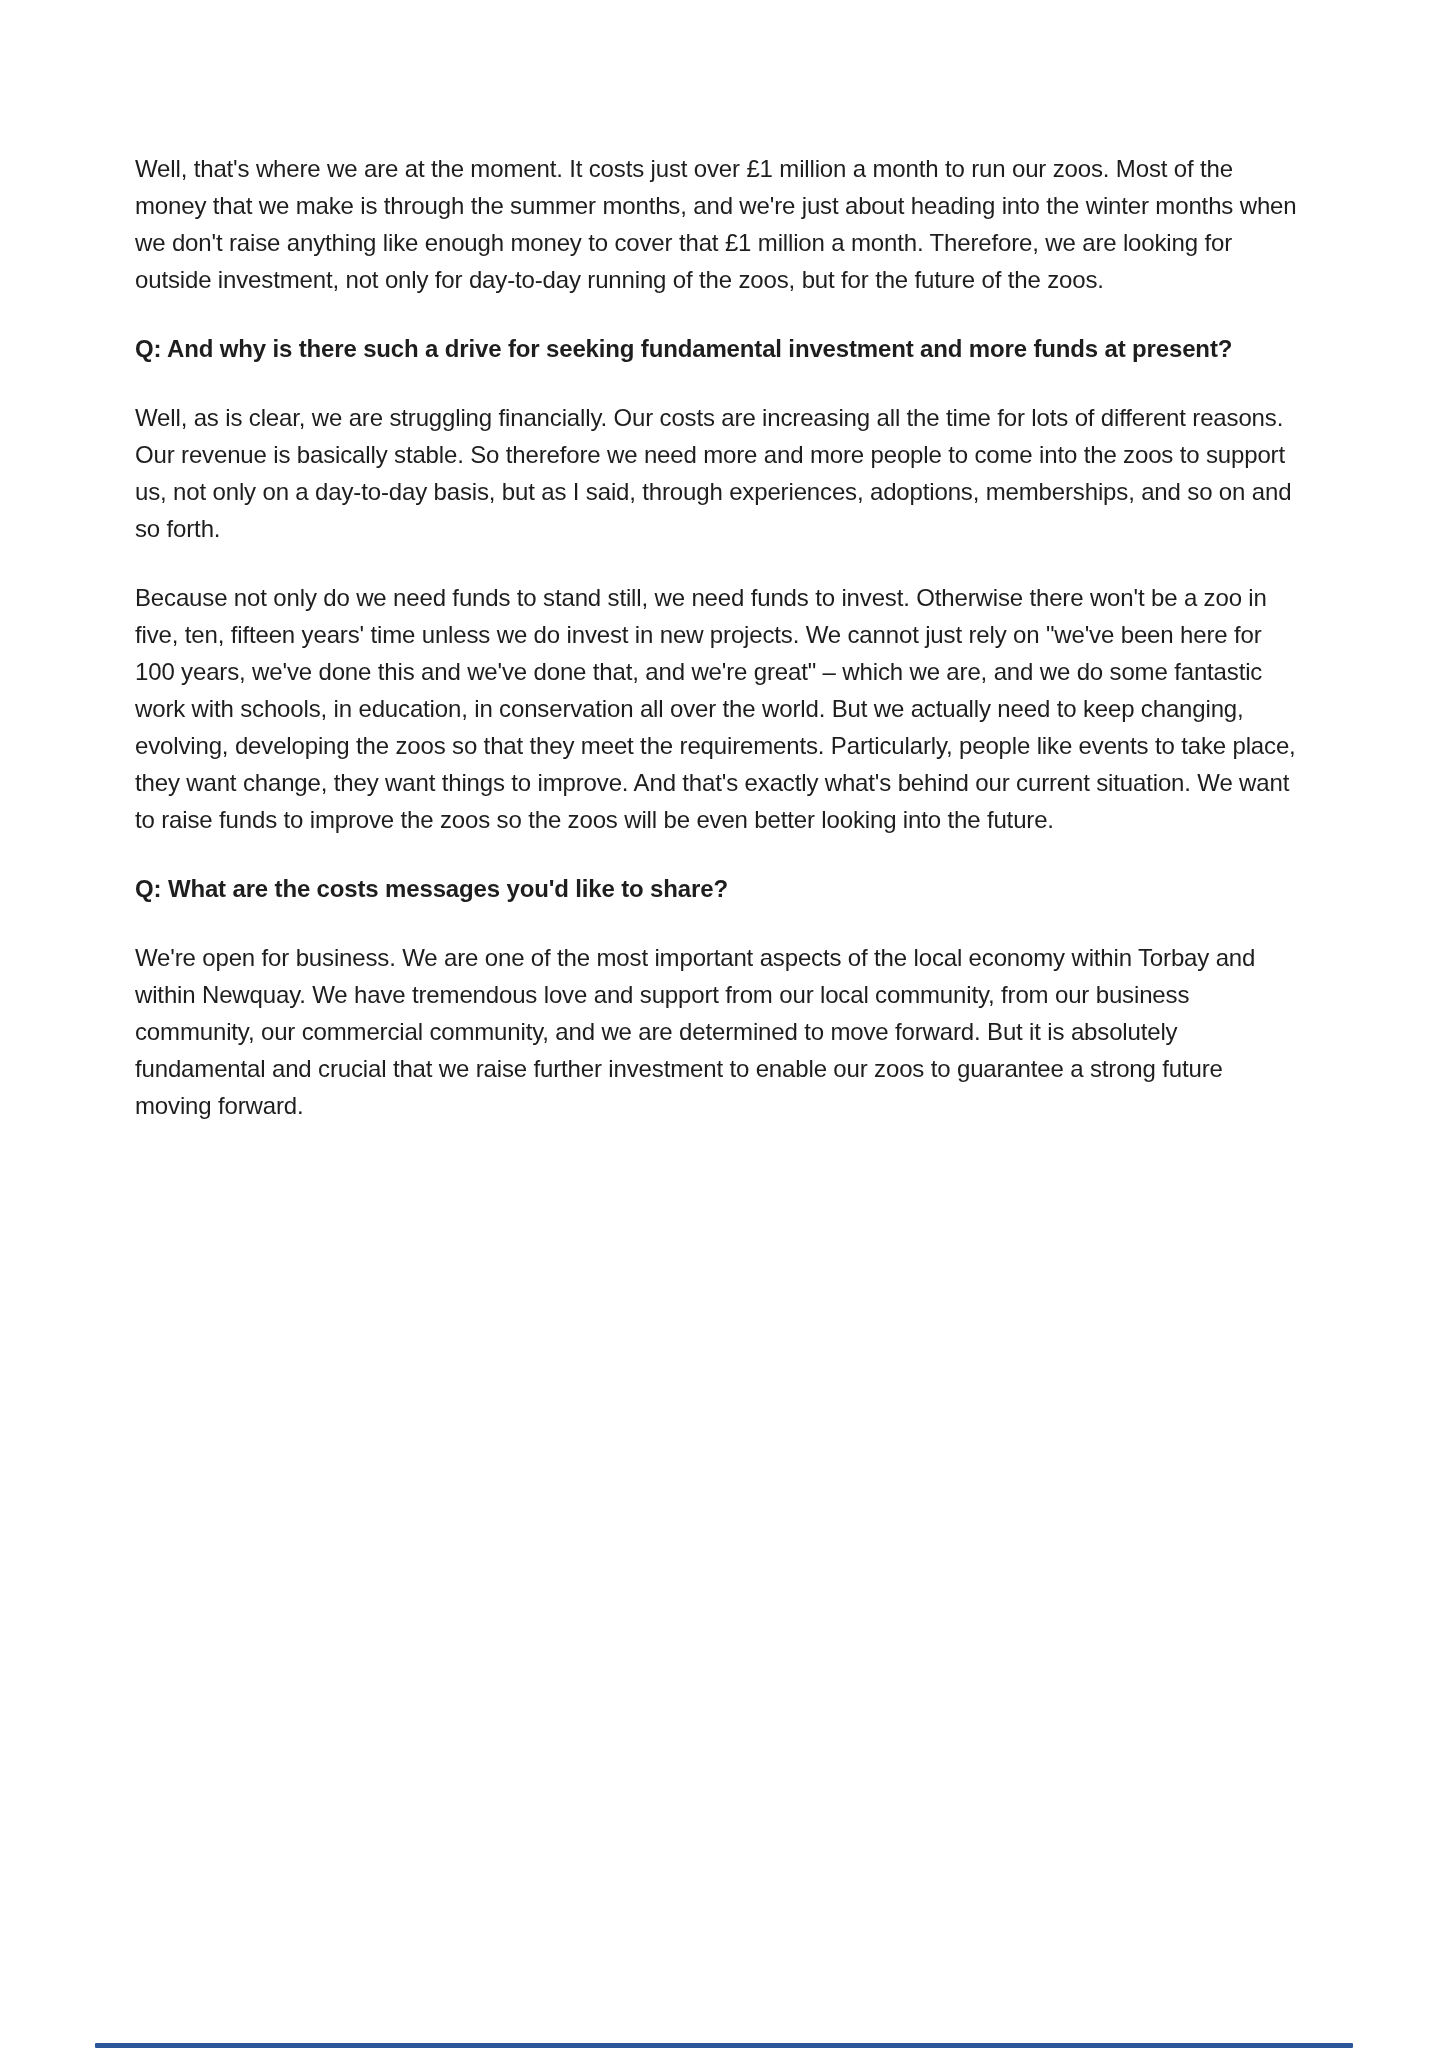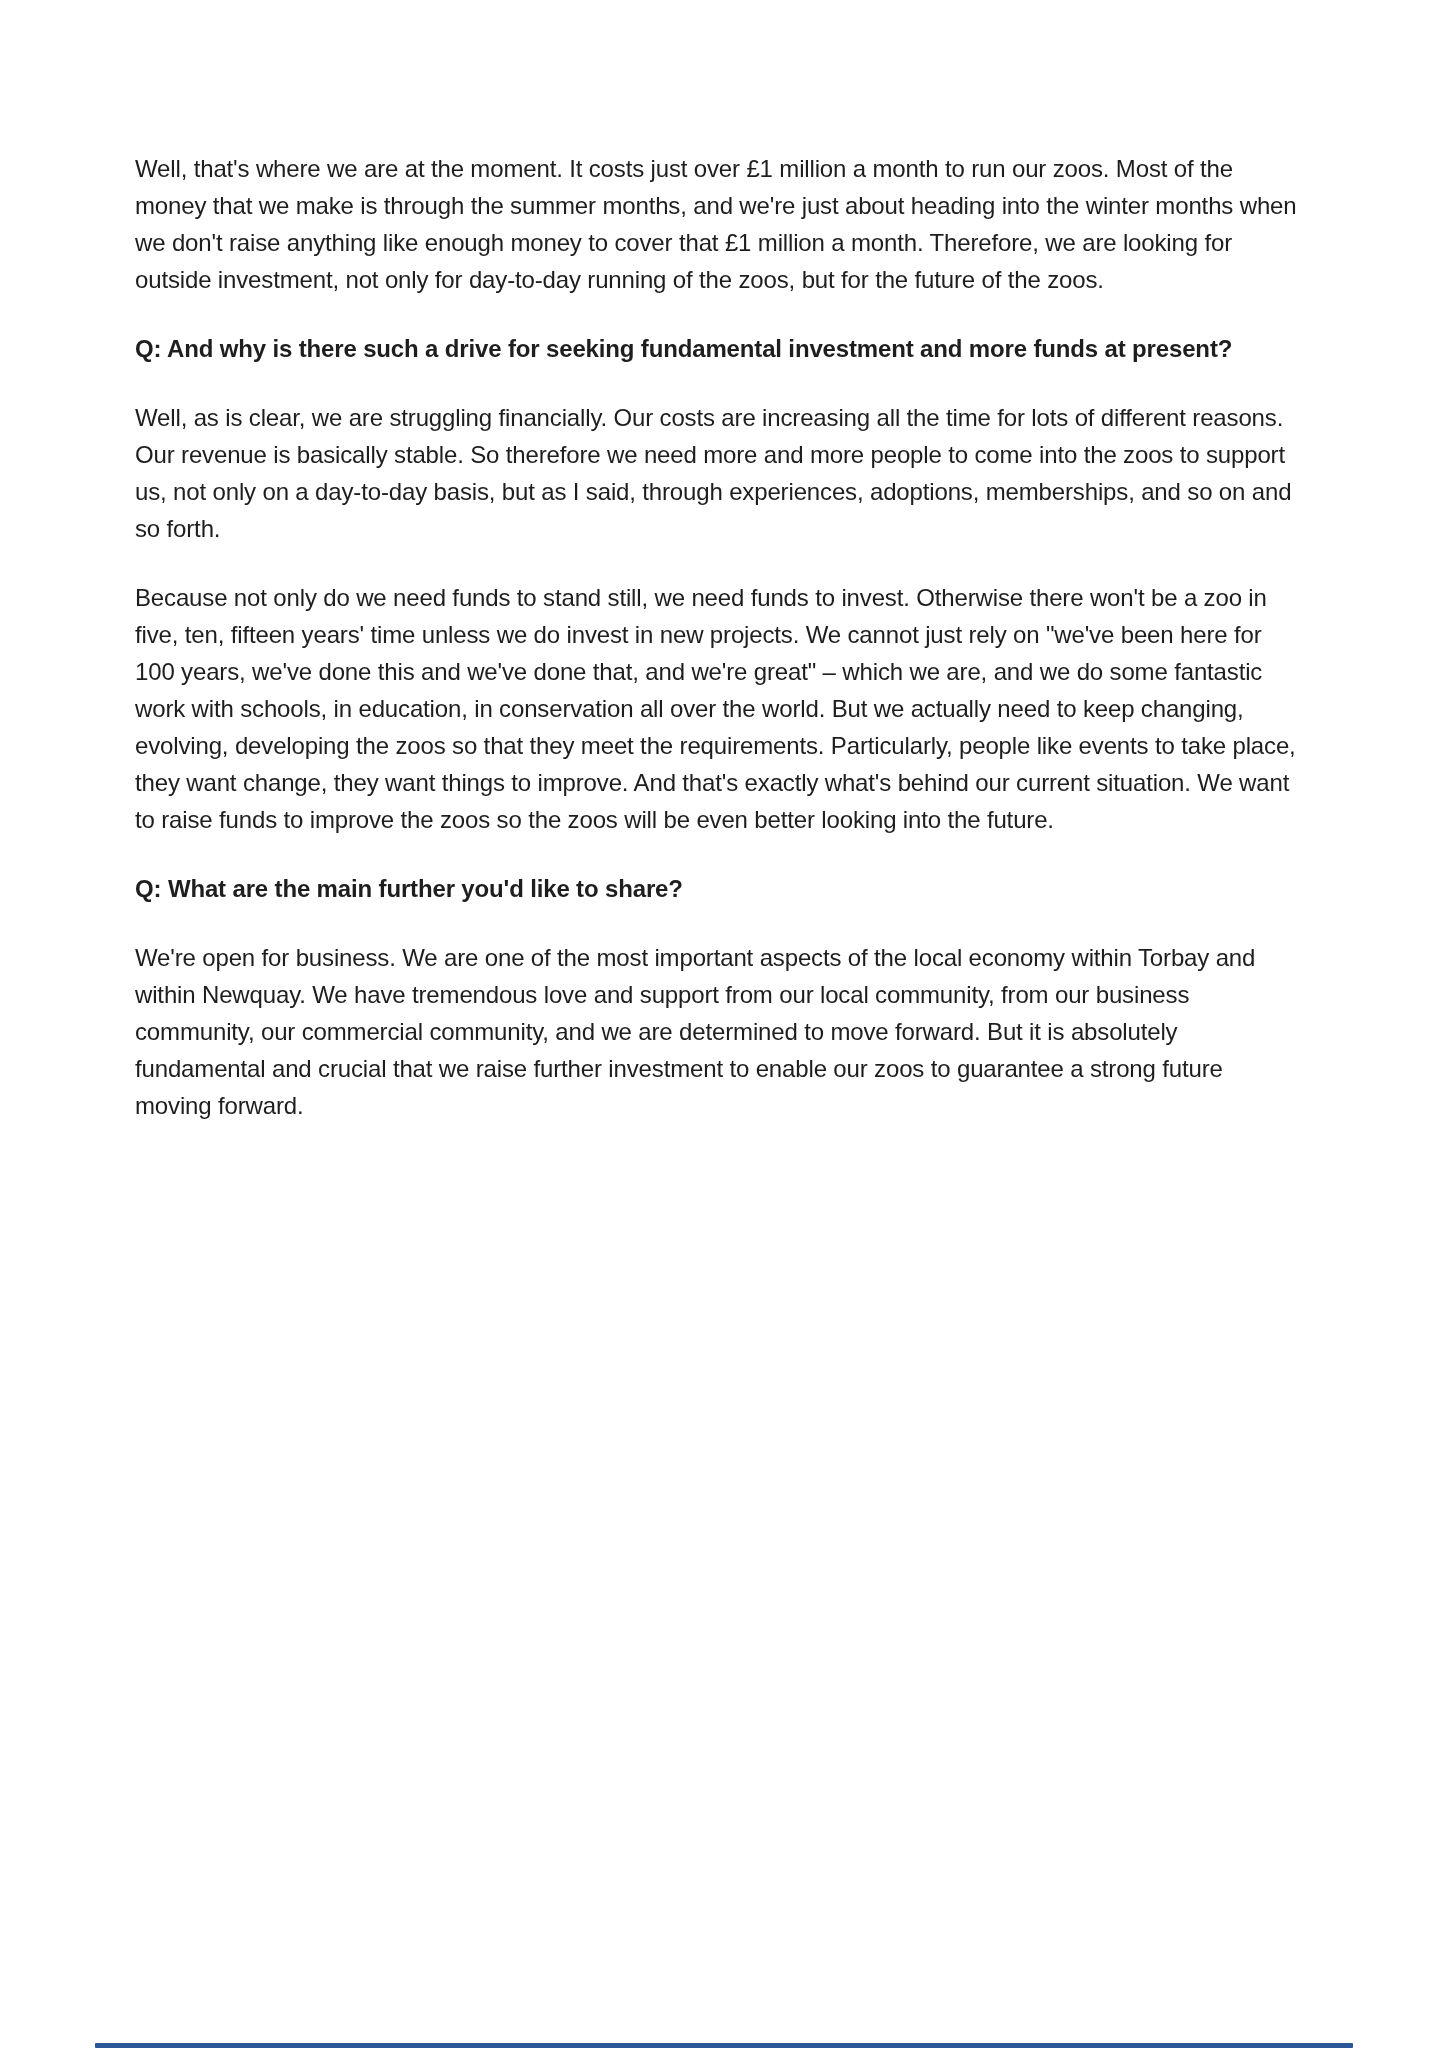--- a/index.html
+++ b/index.html
@@ -48,17 +48,17 @@
 </style>
 </head>
 <body>
 
 <div class="page">
   <div class="doc-body">
     <p>Well, that's where we are at the moment. It costs just over £1 million a month to run our zoos. Most of the money that we make is through the summer months, and we're just about heading into the winter months when we don't raise anything like enough money to cover that £1 million a month. Therefore, we are looking for outside investment, not only for day-to-day running of the zoos, but for the future of the zoos.</p>
     <h2>Q: And why is there such a drive for seeking fundamental investment and more funds at present?</h2>
     <p>Well, as is clear, we are struggling financially. Our costs are increasing all the time for lots of different reasons. Our revenue is basically stable. So therefore we need more and more people to come into the zoos to support us, not only on a day-to-day basis, but as I said, through experiences, adoptions, memberships, and so on and so forth.</p>
     <p>Because not only do we need funds to stand still, we need funds to invest. Otherwise there won't be a zoo in five, ten, fifteen years' time unless we do invest in new projects. We cannot just rely on "we've been here for 100 years, we've done this and we've done that, and we're great" – which we are, and we do some fantastic work with schools, in education, in conservation all over the world. But we actually need to keep changing, evolving, developing the zoos so that they meet the requirements. Particularly, people like events to take place, they want change, they want things to improve. And that's exactly what's behind our current situation. We want to raise funds to improve the zoos so the zoos will be even better looking into the future.</p>
-    <h2>Q: What are the main further you'd like to share?</h2>
+    <h2>Q: What are the costs messages you'd like to share?</h2>
     <p>We're open for business. We are one of the most important aspects of the local economy within Torbay and within Newquay. We have tremendous love and support from our local community, from our business community, our commercial community, and we are determined to move forward. But it is absolutely fundamental and crucial that we raise further investment to enable our zoos to guarantee a strong future moving forward.</p>
   </div>
   <div class="page-edge-bar" style="background-color: rgb(43, 87, 154);"></div>
 </div>
 
 </body></html>

